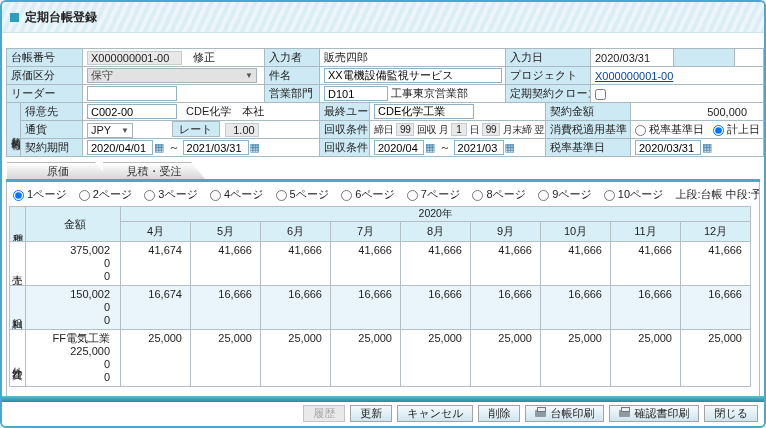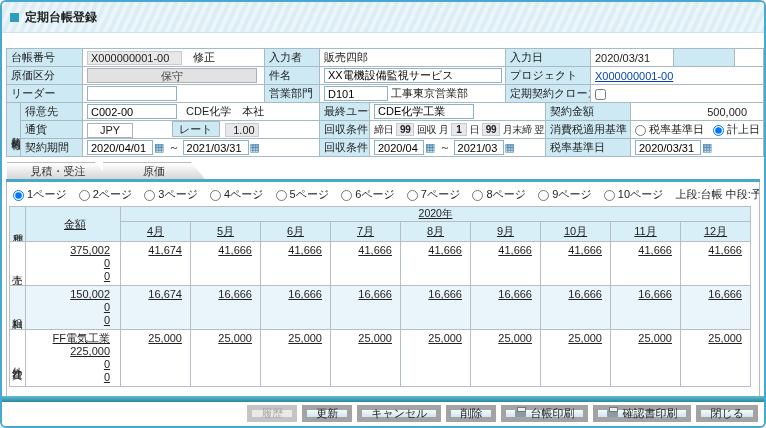--- a/index.html
+++ b/index.html
@@ -18,66 +18,66 @@
   
   .form-area { padding:15px 4px 0 4px; }
   table.form { border-collapse:collapse; width:758px; table-layout:fixed; font-size:11px; }
   table.form td { border:1px solid #a9bac2; height:18px; padding:0 4px; overflow:hidden; white-space:nowrap; vertical-align:middle; }
   td.lbl { background:#cde9f3; color:#222; }
   td.val { background:#fff; }
   td.grp { background:#cde9f3; text-align:center; padding:0 1px; font-size:10px; }
   .vtext { writing-mode:vertical-rl; text-orientation:upright; line-height:1; letter-spacing:1px; margin:0 auto; }
   .ro-box { display:inline-block; background:#e8e8e8; border:1px solid #c2ccd1; height:14px; line-height:12px; padding:0 3px; vertical-align:middle; }
   .ipt { border:1px solid #8fb3c6; height:15px; font-size:11px; padding:0 3px; font-family:inherit; vertical-align:middle; background:#fff; } .w90{width:90px} .w66{width:66px} .w100{width:100px} .w178{width:178px} .w64{width:64px} .w50{width:50px}
-  .sel { display:inline-flex; align-items:center; justify-content:space-between; border:1px solid #a9b4ba; height:15px; padding:0 3px; vertical-align:middle;flex-direction:column; }
+  .sel { display:inline-flex; align-items:center; justify-content:space-between; border:1px solid #a9b4ba; height:15px; padding:0 3px; vertical-align:middle; }
   .sel.gray { background:#e2e2e2; color:#444; width:170px; }
   .sel.white { background:#fff; width:46px; }
   .sel .arr { font-size:8px; color:#555; margin-left:4px; }
   .cal-icon { display:inline-block; color:#3a7ca8; font-size:11px; line-height:11px; vertical-align:middle; margin:0 1px; cursor:pointer; }
   .link { color:#0645ad; text-decoration:underline; cursor:pointer; }
   .cellflex { display:flex; height:100%; align-items:center; }
   .subcell-blue { width:62px; align-self:stretch; background:#cde9f3; border-left:1px solid #a9bac2; border-right:1px solid #a9bac2; margin-left:auto; }
   .subcell-tail { width:28px; align-self:stretch; background:#fff; }
   .mini-lbl { display:inline-block; background:#cde9f3; border:1px solid #a9bac2; height:16px; line-height:15px; padding:0 6px; margin:0 2px; }
-  .num-box { display:inline-block; background:#e8e8e8; border:1px solid #c2ccd1; height:13px; line-height:11px; padding:0 3px; min-width:16px; text-align:center; font-size:10px; vertical-align:middle;font-weight:bold; }
+  .num-box { display:inline-block; background:#e8e8e8; border:1px solid #c2ccd1; height:13px; line-height:11px; padding:0 3px; min-width:16px; text-align:center; font-size:10px; vertical-align:middle; }
   .cond { font-size:10px; letter-spacing:-0.3px; }
   .amt-cell { text-align:right; padding-right:16px !important; }
   input[type=checkbox], input[type=radio] { vertical-align:middle; margin:0 3px 0 0; width:11px; height:11px; }
 
   
   .tabs { display:flex; padding-left:5px; margin-top:5px; height:17px; }
   .tab { width:102px; height:17px; line-height:17px; text-align:center; font-size:11px; color:#333; margin-right:-6px;
     clip-path:polygon(0 0, calc(100% - 14px) 0, 100% 100%, 0 100%);
     background:linear-gradient(#ffffff,#d6d6d6); border-top:1px solid #bbb; cursor:pointer; }
   .tab.active { background:linear-gradient(#8ed0e0,#3fa6c6); color:#0e3c4e; font-weight:bold; }
   .tab-underline { height:3px; background:#45aac9; margin:0 4px; }
 
   
   .panel { margin:0 4px; border:1px solid #b5bdc2; border-top:none; height:238px; background:#fff; position:relative; overflow:hidden; }
   .pager-row { display:flex; align-items:center; padding:5px 8px 4px 6px; }
   .pager-row label { margin-right:12px; cursor:pointer; white-space:nowrap; }
   .legend { margin-left:auto; white-space:nowrap; color:#222; }
 
   table.dt { border-collapse:collapse; table-layout:fixed; margin-left:2px; font-size:11px; }
-  table.dt th, table.dt td { border:1px solid #b4bec4; overflow:hidden;text-decoration:underline; }
+  table.dt th, table.dt td { border:1px solid #b4bec4; overflow:hidden; }
   table.dt th { background:#d9eff7; font-weight:normal; text-align:center; }
   th.year-h { height:14px; font-size:10.5px; }
   th.month-h { height:20px; }
   th.type-h { font-size:10px; padding:0; }
   th.amt-h { text-align:left; padding-left:4px; }
   td.type-c { text-align:center; padding:0; font-size:10.5px; }
   td.amt-c { vertical-align:top; text-align:right; padding:2px 10px 2px 3px; line-height:13px; }
   td.mon-c { vertical-align:top; text-align:right; padding:2px 8px 18px 3px; line-height:13px; }
   tr.alt td { background:#e9f5fa; }
 
   
   .footer { position:absolute; left:0; right:0; bottom:0; }
   .teal-band { height:6px; background:linear-gradient(#62bcd1,#27899f); }
   .footer-btns { display:flex; justify-content:flex-end; align-items:center; gap:5px; padding:3px 6px 4px; background:#fff; }
-  .btn { display:inline-flex; align-items:center; background:linear-gradient(#f4fbfd,#cfe5ee); border:5px solid #a3a3a3; font-size:11px; height:17px; padding:0 9px; color:#222; cursor:pointer; font-family:inherit; }
+  .btn { display:inline-flex; align-items:center; background:linear-gradient(#f4fbfd,#cfe5ee); border:1px solid #a3a3a3; font-size:11px; height:17px; padding:0 9px; color:#222; cursor:pointer; font-family:inherit; }
   .btn.disabled { color:#a8a8a8; background:#e9e9e9; border-color:#c4c4c4; cursor:default; }
   .print-icon { display:inline-block; width:11px; height:7px; background:#8d9aa3; border-radius:1px; position:relative; margin-right:4px; }
   .print-icon::before { content:""; position:absolute; top:-3px; left:2px; width:7px; height:3px; background:#e8eef1; border:1px solid #777; }
 </style>
 </head>
 <body>
 
 <div class="window">
 
   <div class="titlebar">
@@ -194,22 +194,22 @@
           <input class="ipt w50" value="2021/03" style=""><span class="cal-icon">▦</span>
         </td>
         <td class="lbl">税率基準日</td>
         <td class="val"><input class="ipt w66" value="2020/03/31" style=""><span class="cal-icon">▦</span></td>
       </tr>
     </tbody>
       </table>
   </div>
 
   <div class="tabs" id="tabs">
+      <div class="tab">原価</div>
       <div class="tab">見積・受注</div>
-      <div class="tab">原価</div>
     </div>
   <div class="tab-underline"></div>
 
   <div class="panel">
     <div class="pager-row">
       <span id="pager" style="display:flex;align-items:center;">
           <label><input type="radio" name="page" checked="" style="">1ページ</label>
           <label><input type="radio" name="page" style="">2ページ</label>
           <label><input type="radio" name="page" style="">3ページ</label>
           <label><input type="radio" name="page" style="">4ページ</label>

